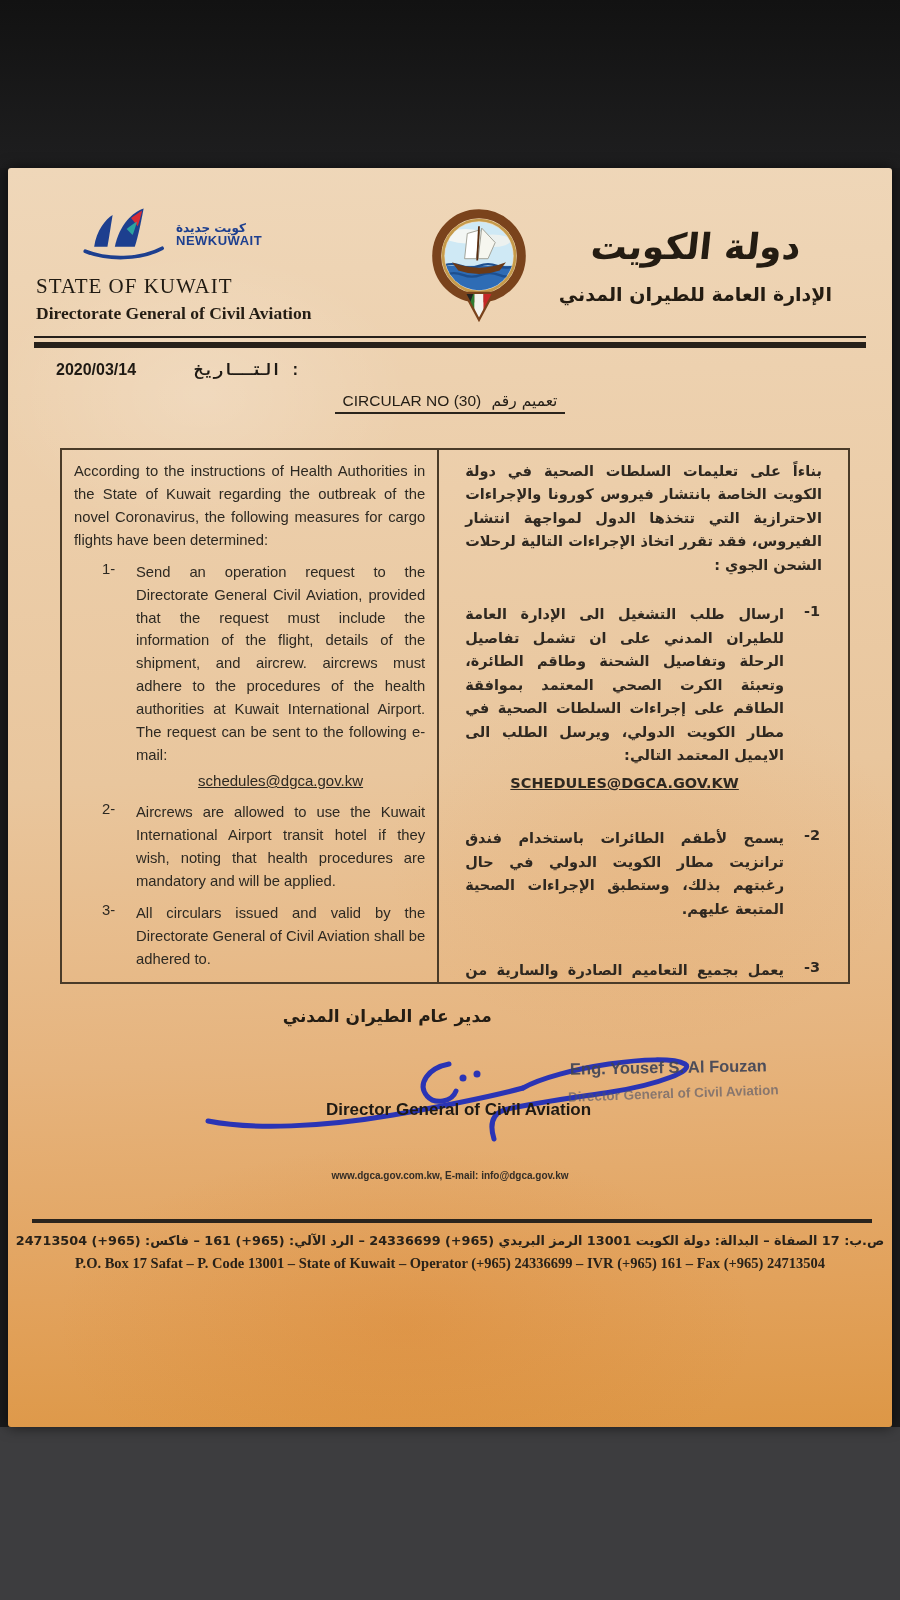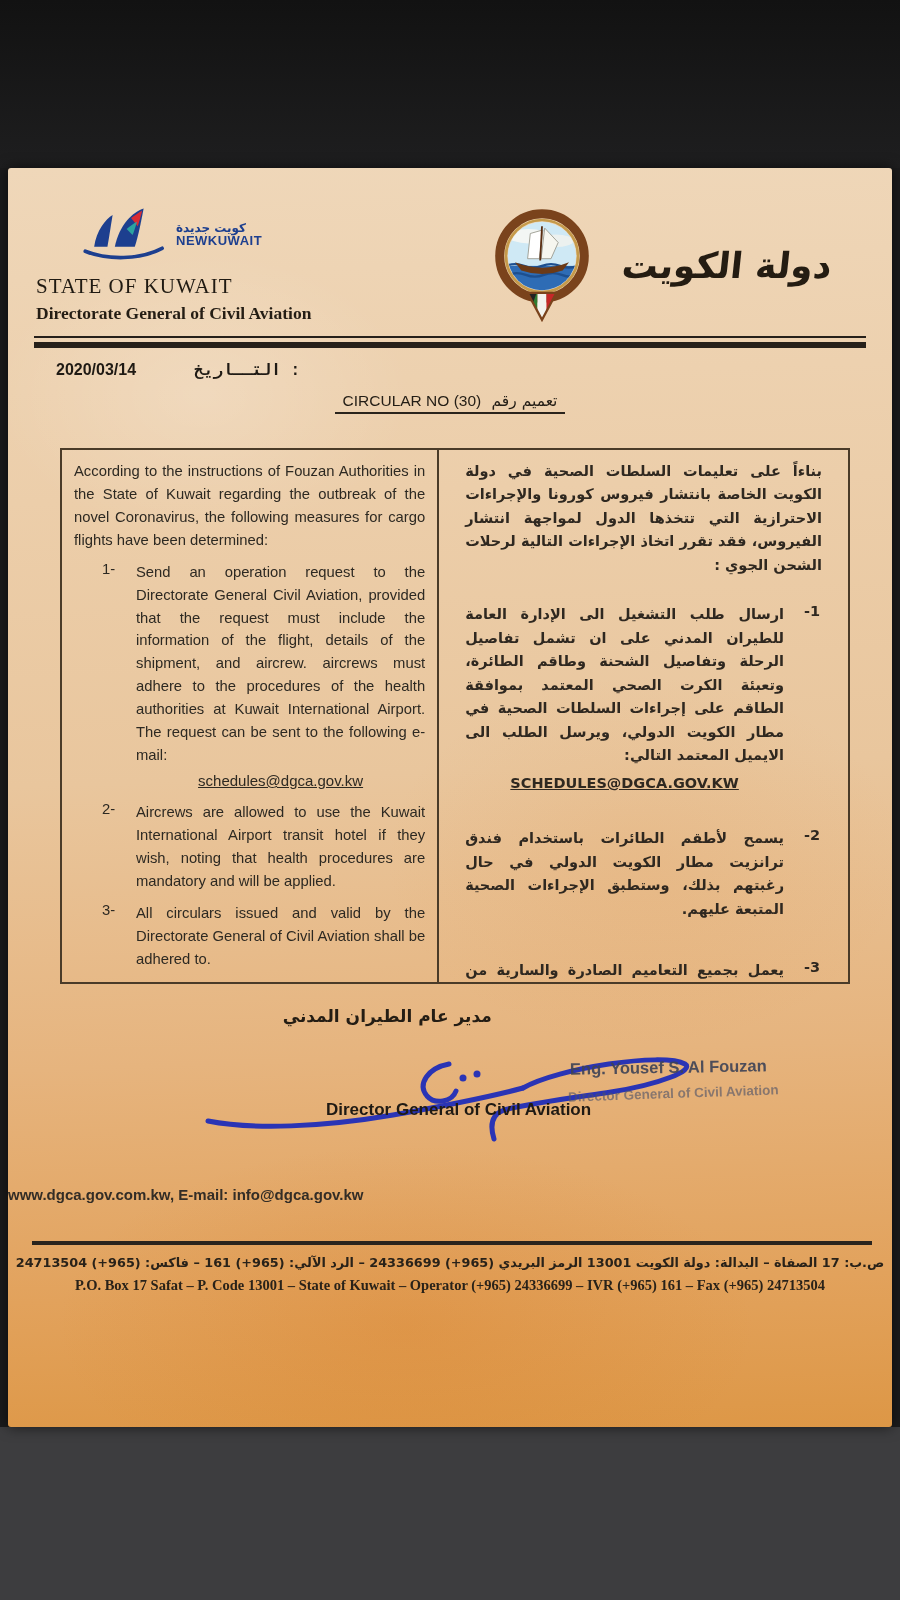--- a/index.html
+++ b/index.html
@@ -58,21 +58,21 @@
   .mt14{margin-top:16px}.mt18{margin-top:22px}
   
   .sig-area{position:relative;height:160px;margin-top:16px;}
   .sig-title-ar{text-align:center;font-family:"DejaVu Sans",sans-serif;font-size:17px;font-weight:bold;color:#241d14;
     position:absolute;top:6px;left:8px;width:84%;}
   .sig-svg{position:absolute;left:185px;top:26px;}
   .stamp-name{position:absolute;left:562px;top:58px;font-size:16.5px;font-weight:bold;color:#3e4356;opacity:.9;transform:rotate(-1deg);}
   .stamp-title{position:absolute;left:560px;top:86px;font-size:13.5px;font-weight:bold;color:#4c5168;opacity:.6;transform:rotate(-2deg);}
   .sig-title-en{position:absolute;left:318px;top:100px;font-size:17px;font-weight:bold;color:#1f1a14;}
   
-  .web-line{margin-top:26px;font-size:15px;font-weight:bold;color:#332d26;}
+  .web-line{text-align:center;margin-top:10px;font-size:10px;font-weight:bold;color:#332d26;}
   .f-rule{height:4px;background:#2a241d;margin:38px 20px 0 24px;}
   .addr-ar{direction:rtl;text-align:center;margin-top:10px;font-family:"DejaVu Sans",sans-serif;
            font-size:12.8px;font-weight:bold;color:#292219;}
   .addr-en{text-align:center;margin-top:7px;font-family:"Liberation Serif",serif;font-size:14.5px;font-weight:bold;color:#292219;}
 </style>
 </head>
 <body>
 
 <div class="screen">
   <div class="top-band"></div>
@@ -122,20 +122,21 @@
           <g clip-path="url(#shield)">
             <rect x="44" y="96" width="11" height="32" fill="#2e7d32"></rect>
             <rect x="55" y="96" width="10" height="32" fill="#f3f3ee"></rect>
             <rect x="65" y="96" width="11" height="32" fill="#c62828"></rect>
             <polygon points="44,96 54,96 49,110" fill="#222"></polygon>
           </g>
           <polygon points="44,96 76,96 60,126" fill="none" stroke="#7a431c" stroke-width="2.5"></polygon>
         </svg>
         <div class="ar-stack">
           <div class="ar-state">دولة الكويت</div>
+          <div class="ar-dgca">الإدارة العامة للطيران المدني</div>
         </div>
       </div>
     </div>
 
     <div class="rule2">
       <div class="thin"></div>
         <div class="thick"></div>
     </div>
 
     <div class="date-row">
@@ -144,21 +145,21 @@
     </div>
     <div class="circ-title">
       <span class="u">
         <span class="ar">تعميم رقم</span>
         <span dir="ltr">CIRCULAR NO (30)</span>
       </span>
     </div>
 
     <div class="tbl">
       <div class="col-en">
-        <div class="en-p">According to the instructions of Fouzan Authorities in the State of Kuwait regarding the outbreak of the novel Coronavirus, the following measures for cargo flights have been determined:</div>
+        <div class="en-p">According to the instructions of Health Authorities in the State of Kuwait regarding the outbreak of the novel Coronavirus, the following measures for cargo flights have been determined:</div>
         <div class="en-item">
           <span class="en-num">1-</span>
           <div class="en-body">
             <span>Send an operation request to the Directorate General Civil Aviation, provided that the request must include the information of the flight, details of the shipment, and aircrew. aircrews must adhere to the procedures of the health authorities at Kuwait International Airport. The request can be sent to the following e-mail:</span>
             <div class="email-line">
               <span>schedules@dgca.gov.kw</span>
             </div>
           </div>
         </div>
         <div class="en-item">

